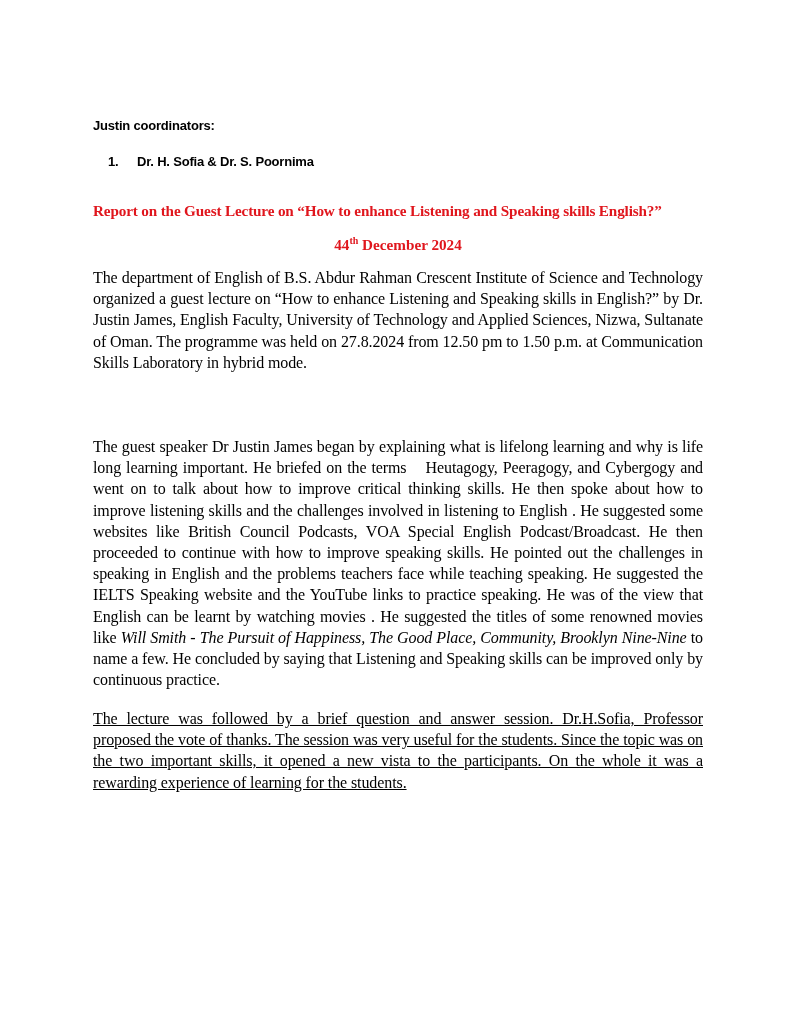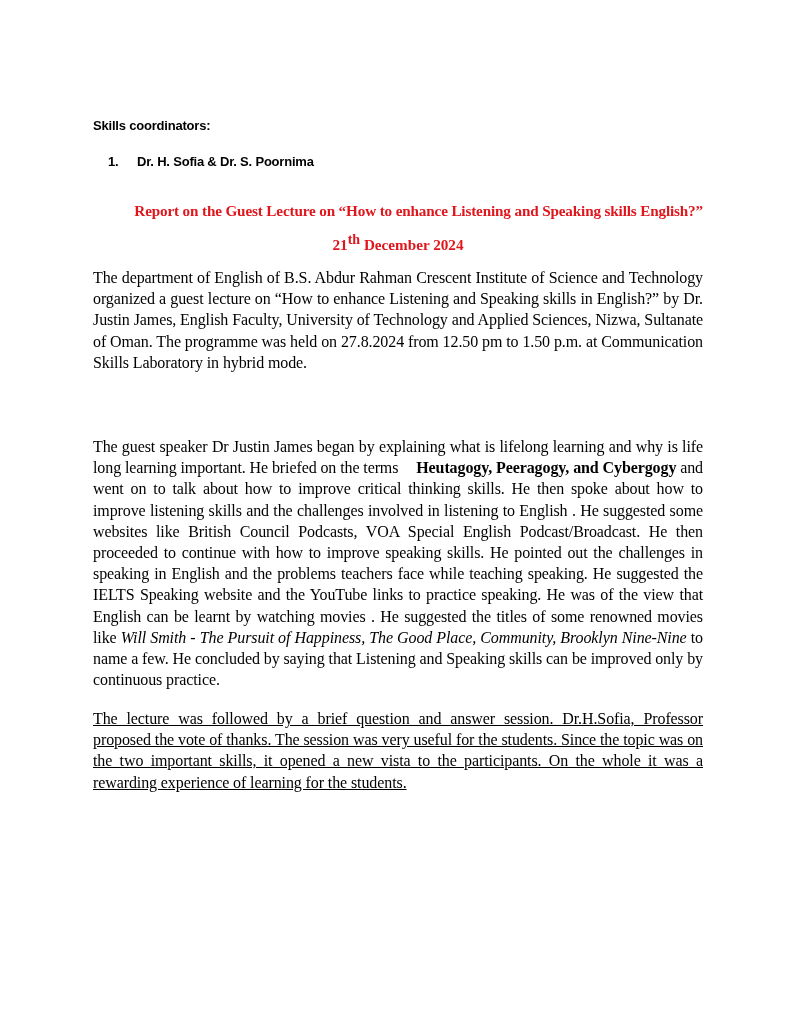--- a/index.html
+++ b/index.html
@@ -45,74 +45,73 @@
       position: absolute;
       left: 93px;
       top: 202px;
       width: 610px;
       font-family: "Liberation Serif", serif;
       font-weight: bold;
       font-size: 15.2px;
       color: #e0161d;
       white-space: nowrap;
       letter-spacing: -0.15px;
-      text-align: right;
     }
     .report-date {
       position: absolute;
       left: 0;
       width: 791px;
       top: 236px;
       text-align: center;
       font-family: "Liberation Serif", serif;
       font-weight: bold;
       font-size: 15.2px;
       color: #e0161d;
       padding-left: 5px;
       box-sizing: border-box;
     }
     .report-date sup {
-      font-size: 14px;
+      font-size: 10px;
       vertical-align: 6px;
       line-height: 0;
     }
     .para {
       position: absolute;
       left: 93px;
       width: 610px;
       font-family: "Liberation Serif", serif;
       font-size: 16px;
       line-height: 21.2px;
       text-align: justify;
       margin: 0;
       letter-spacing: -0.1px;
     }
     .p1 { top: 267px; }
     .p2 { top: 373px; }
     .p3 { top: 436px; }
     .p4 { top: 708px; text-decoration: underline; }
     .p2 .lead-space { display: inline-block; width: 4px; }
-    .para b { font-weight: bold; margin-left: 14px; }
+    .para b { font-weight: normal; margin-left: 14px; }
     .para i { font-style: italic; margin-top: 28px; }
   </style>
 </head>
 <body>
 
 <div class="page">
 
-  <div class="sans coord-heading">Skills coordinators:</div>
+  <div class="sans coord-heading">Justin coordinators:</div>
 
   <div class="sans coord-item">
     <span class="num">1.</span><span>Dr. H. Sofia &amp; Dr. S. Poornima</span>
   </div>
 
   <div class="report-title">Report on the Guest Lecture on “How to enhance Listening and Speaking skills English?”</div>
 
   <div class="report-date">
-    <span>21</span><sup>th</sup><span> December 2024</span>
+    <span>44</span><sup>th</sup><span> December 2024</span>
   </div>
 
   <p class="para p1">The department of English of B.S. Abdur Rahman Crescent Institute of Science and Technology organized a guest lecture on “How to enhance Listening and Speaking skills in English?” by Dr. Justin James, English Faculty, University of Technology and Applied Sciences, Nizwa, Sultanate of Oman. The programme was held on 27.8.2024 from 12.50 pm to 1.50 p.m. at Communication Skills Laboratory in hybrid mode.</p>
 
 
   <p class="para p3"><span>The guest speaker Dr Justin James began by explaining what is lifelong learning and why is life long learning important. He briefed on the terms  </span><b>Heutagogy, Peeragogy, and Cybergogy</b><span> and went on to talk about how to improve critical thinking skills. He then spoke about how to improve listening skills and the challenges involved in listening to English . He suggested some websites like British Council Podcasts, VOA Special English Podcast/Broadcast. He then proceeded to continue with how to improve speaking skills. He pointed out the challenges in speaking in English and the problems teachers face while teaching speaking. He suggested the IELTS Speaking website and the YouTube links to practice speaking. He was of the view that English can be learnt by watching movies . He suggested the titles of some renowned movies like </span><i>Will Smith - The Pursuit of Happiness, The Good Place, Community, Brooklyn Nine-Nine</i><span> to name a few. He concluded by saying that Listening and Speaking skills can be improved only by continuous practice.</span></p>
 
   <p class="para p4">The lecture was followed by a brief question and answer session. Dr.H.Sofia, Professor proposed the vote of thanks. The session was very useful for the students. Since the topic was on the two important skills, it opened a new vista to the participants. On the whole it was a rewarding experience of learning for the students.</p>
 
 </div>

